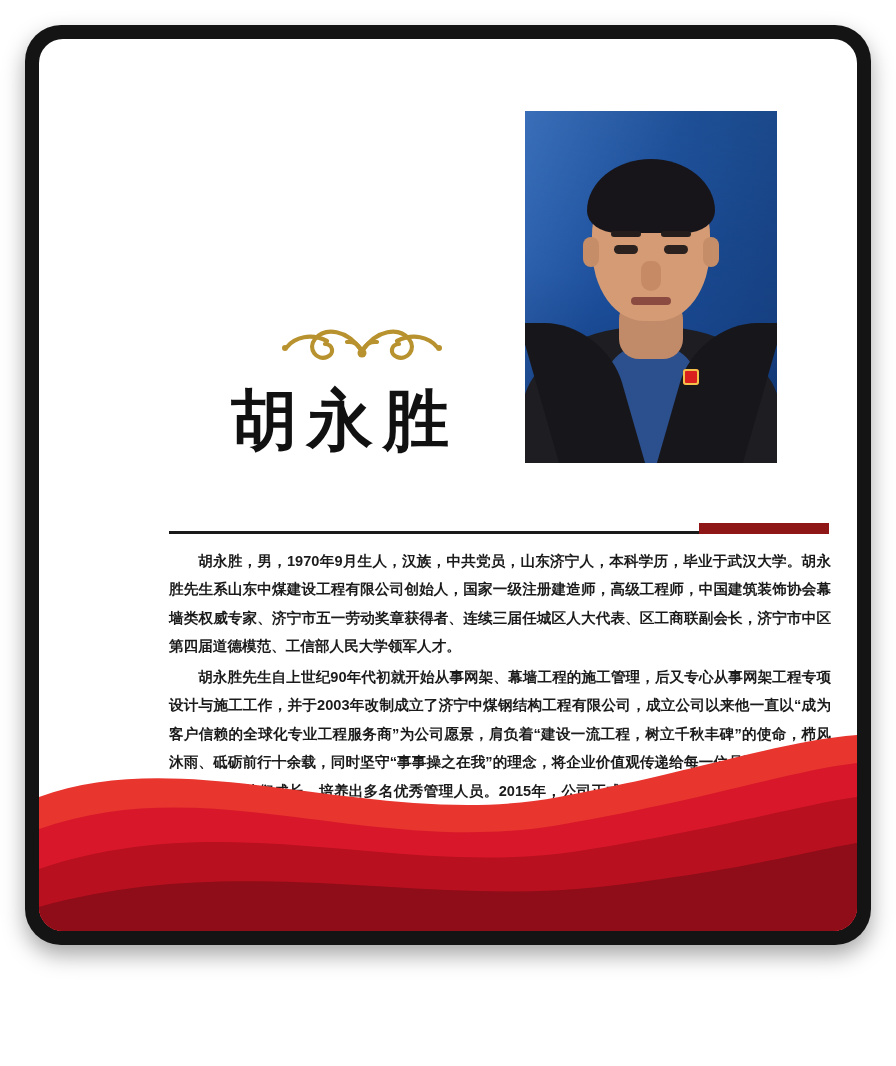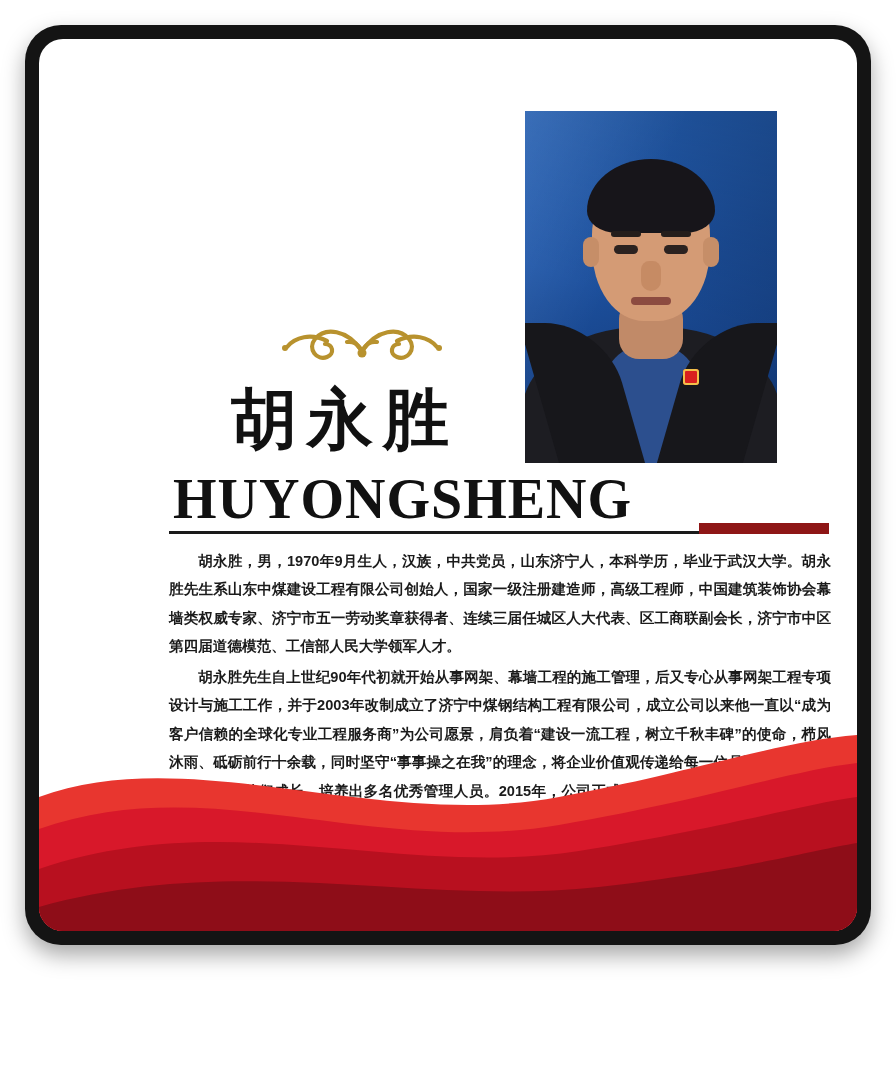--- a/index.html
+++ b/index.html
@@ -194,21 +194,21 @@
     top: 272px;
     width: 190px;
     height: 62px;
   }
 
   
   .name-cn {
     position: absolute;
     left: 192px;
     top: 348px;
-    font-family: Liberation Serif, serif;
+    font-family: Liberation Sans, sans-serif;
     font-weight: bold;
     font-size: 66px;
     letter-spacing: 10px;
     color: #111111;
     line-height: 1;
   }
   .name-en {
     position: absolute;
     left: 134px;
     top: 432px;
@@ -303,21 +303,20 @@
         </g>
         <g fill="#b8922e">
           <circle cx="95" cy="42" r="4.5"></circle>
           <circle cx="18" cy="37" r="3"></circle>
           <circle cx="172" cy="37" r="3"></circle>
         </g>
       </svg>
     </div>
 
     <div class="name-cn">胡永胜</div>
-    <div class="name-en">HUYONGSHENG</div>
 
     <div class="rule"></div>
     <div class="rule-accent"></div>
 
     <div class="body-copy">
       <p>胡永胜，男，1970年9月生人，汉族，中共党员，山东济宁人，本科学历，毕业于武汉大学。胡永胜先生系山东中煤建设工程有限公司创始人，国家一级注册建造师，高级工程师，中国建筑装饰协会幕墙类权威专家、济宁市五一劳动奖章获得者、连续三届任城区人大代表、区工商联副会长，济宁市中区第四届道德模范、工信部人民大学领军人才。</p>
       <p>胡永胜先生自上世纪90年代初就开始从事网架、幕墙工程的施工管理，后又专心从事网架工程专项设计与施工工作，并于2003年改制成立了济宁中煤钢结构工程有限公司，成立公司以来他一直以“成为客户信赖的全球化专业工程服务商”为公司愿景，肩负着“建设一流工程，树立千秋丰碑”的使命，栉风沐雨、砥砺前行十余载，同时坚守“事事操之在我”的理念，将企业价值观传递给每一位员工，帮助他们腾飞，帮助他们成长，培养出多名优秀管理人员。2015年，公司正式更名为山东中煤建设工程有限公司，现任公司总经理、党支部书记职务。</p>
     </div>
 
     <div class="wave">

